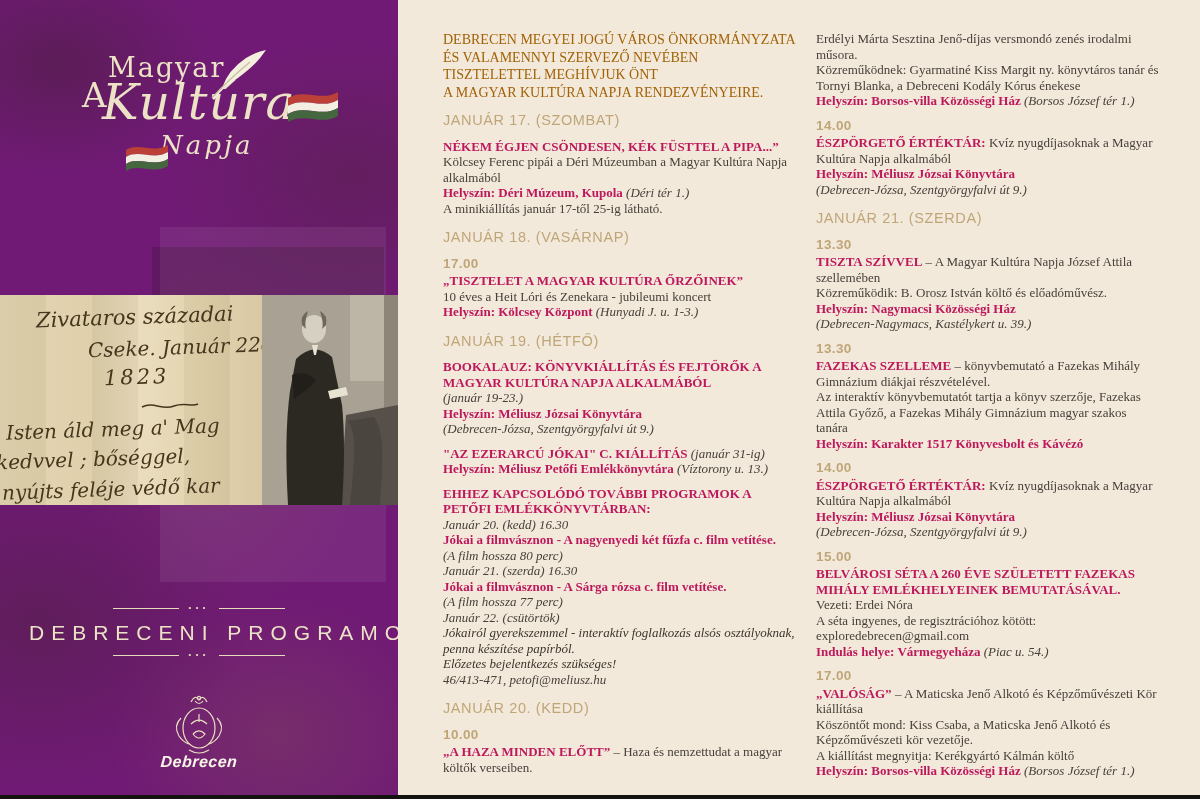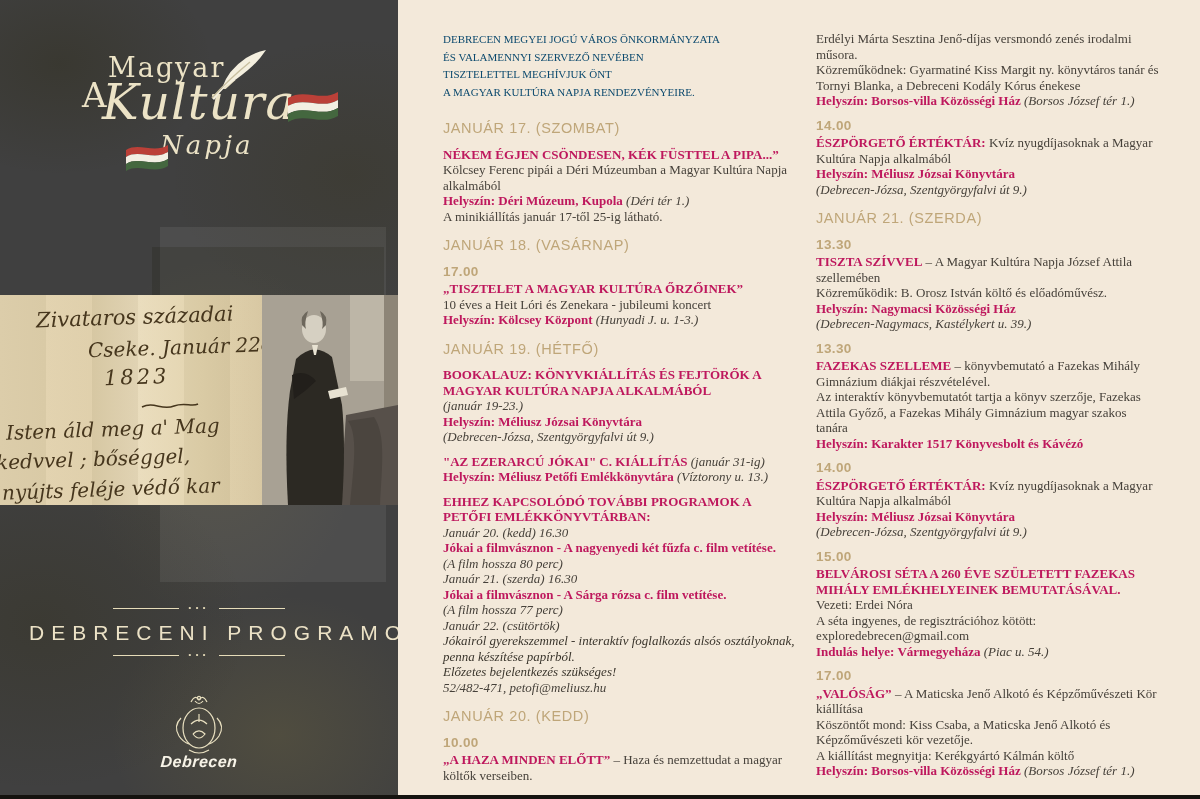--- a/index.html
+++ b/index.html
@@ -1,20 +1,20 @@
 <!DOCTYPE html>
 <html><head>
 <meta charset="utf-8">
 <style>
   html,body{margin:0;padding:0;}
   body{width:1200px;height:799px;overflow:hidden;background:#f3e9da;font-family:"Liberation Serif",serif;}
   .poster{position:relative;width:1200px;height:799px;background:#f3e9da;}
 
   
-  .sidebar{position:absolute;left:0;top:0;width:398px;height:799px;background:#404040;overflow:hidden;}
+  .sidebar{position:absolute;left:0;top:0;width:398px;height:799px;background:#701a75;overflow:hidden;}
   .sidebar .texture{position:absolute;inset:0;
     background:
       radial-gradient(220px 160px at 15% 8%, rgba(40,36,10,.28), rgba(40,36,10,0) 70%),
       radial-gradient(260px 200px at 88% 22%, rgba(52,46,14,.22), rgba(52,46,14,0) 70%),
       radial-gradient(300px 240px at 10% 78%, rgba(45,40,12,.25), rgba(45,40,12,0) 70%),
       radial-gradient(240px 200px at 70% 92%, rgba(150,134,60,.18), rgba(150,134,60,0) 70%),
       radial-gradient(200px 260px at 55% 55%, rgba(150,134,60,.12), rgba(150,134,60,0) 70%);}
   .overlay-light{position:absolute;left:160px;top:227px;width:226px;height:355px;background:rgba(255,255,255,.07);}
   .overlay-dark{position:absolute;left:152px;top:247px;width:232px;height:53px;background:rgba(20,16,0,.16);}
 
@@ -50,26 +50,26 @@
   .rule .dots{font-size:9px;letter-spacing:4px;color:#e6dcb9;line-height:9px;}
   .programs-title{font-family:"Liberation Sans",sans-serif;font-size:21px;letter-spacing:7px;margin:8px 0 6px;white-space:nowrap;}
 
   
   .crest{position:absolute;left:167px;top:692px;}
   .city{position:absolute;left:0;top:753px;width:398px;text-align:center;
     font-family:"Liberation Sans",sans-serif;font-weight:700;font-style:italic;
     font-size:16px;color:#f7f3e7;letter-spacing:.5px;transform:skewX(-4deg);}
 
   
-  .invitation{position:absolute;left:443px;top:31px;width:370px;font-size:11px;line-height:17.5px;color:#0c4a6e;}
+  .invitation{position:absolute;left:443px;top:31px;width:370px;font-size:14px;line-height:17.5px;color:#a16207;}
   .col{position:absolute;font-size:13px;line-height:15.5px;color:#46413a;}
   .col-middle{left:443px;top:113px;width:356px;}
   .col-right{left:816px;top:31px;width:345px;}
   .day{font-family:"Liberation Sans",sans-serif;font-size:14.5px;letter-spacing:.6px;color:#bfa679;margin:14px 0 10px;}
-  .col .day:first-child{margin-top:8px;}
+  .col .day:first-child{margin-top:0;}
   .time{font-family:"Liberation Sans",sans-serif;font-size:13.5px;letter-spacing:.4px;color:#bfa679;margin:0 0 2px;font-weight:bold;}
   .event{margin:0 0 9px;}
   .event p.line{margin:0;}
   .seg-r{font-weight:400;}
   .seg-b{font-weight:700;color:#be185d;text-align:center;}
   .seg-i{font-style:italic;}
   .seg-bi{font-weight:400;font-style:italic;color:#3a352c;}
 
   .bottom-bar{position:absolute;left:0;bottom:0;width:1200px;height:4px;background:#15130f;}
 </style>
@@ -199,21 +199,21 @@
           <p class="line"><span class="seg-b">EHHEZ KAPCSOLÓDÓ TOVÁBBI PROGRAMOK A PETŐFI EMLÉKKÖNYVTÁRBAN:</span></p>
           <p class="line"><span class="seg-i">Január 20. (kedd) 16.30</span></p>
           <p class="line"><span class="seg-b">Jókai a filmvásznon - A nagyenyedi két fűzfa c. film vetítése.</span></p>
           <p class="line"><span class="seg-i">(A film hossza 80 perc)</span></p>
           <p class="line"><span class="seg-i">Január 21. (szerda) 16.30</span></p>
           <p class="line"><span class="seg-b">Jókai a filmvásznon - A Sárga rózsa c. film vetítése.</span></p>
           <p class="line"><span class="seg-i">(A film hossza 77 perc)</span></p>
           <p class="line"><span class="seg-i">Január 22. (csütörtök)</span></p>
           <p class="line"><span class="seg-bi">Jókairól gyerekszemmel - interaktív foglalkozás alsós osztályoknak, penna készítése papírból.</span></p>
           <p class="line"><span class="seg-bi">Előzetes bejelentkezés szükséges!</span></p>
-          <p class="line"><span class="seg-i">52/482-471, petofi@meliusz.hu</span></p>
+          <p class="line"><span class="seg-i">46/413-471, petofi@meliusz.hu</span></p>
         </div>
         <div class="day">JANUÁR 20. (KEDD)</div>
         <div class="event">
           <div class="time">10.00</div>
           <p class="line"><span class="seg-b">„A HAZA MINDEN ELŐTT”</span><span class="seg-r"> – Haza és nemzettudat a magyar költők verseiben.</span></p>
         </div>
       </section>
     <section class="col col-right" id="col-right">
         <div class="event">
           <p class="line"><span class="seg-r">Erdélyi Márta Sesztina Jenő-díjas versmondó zenés irodalmi műsora.</span></p>

